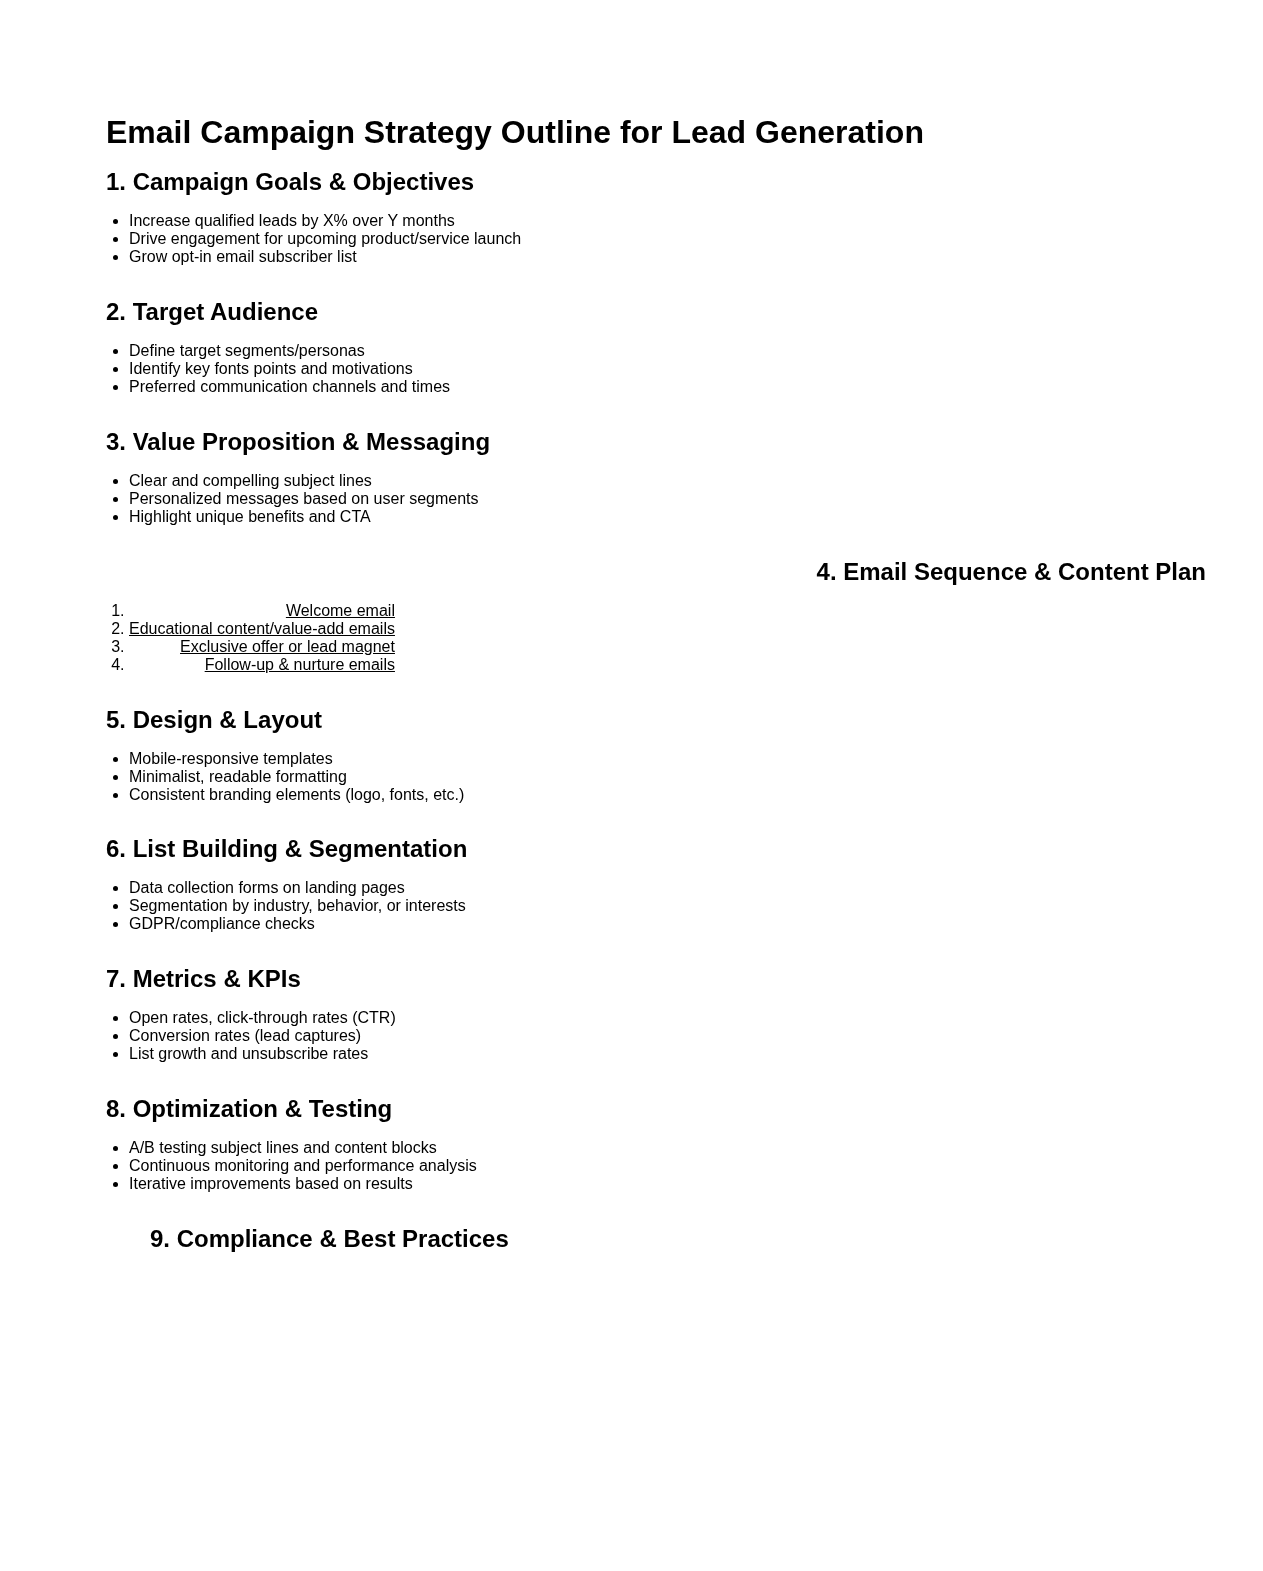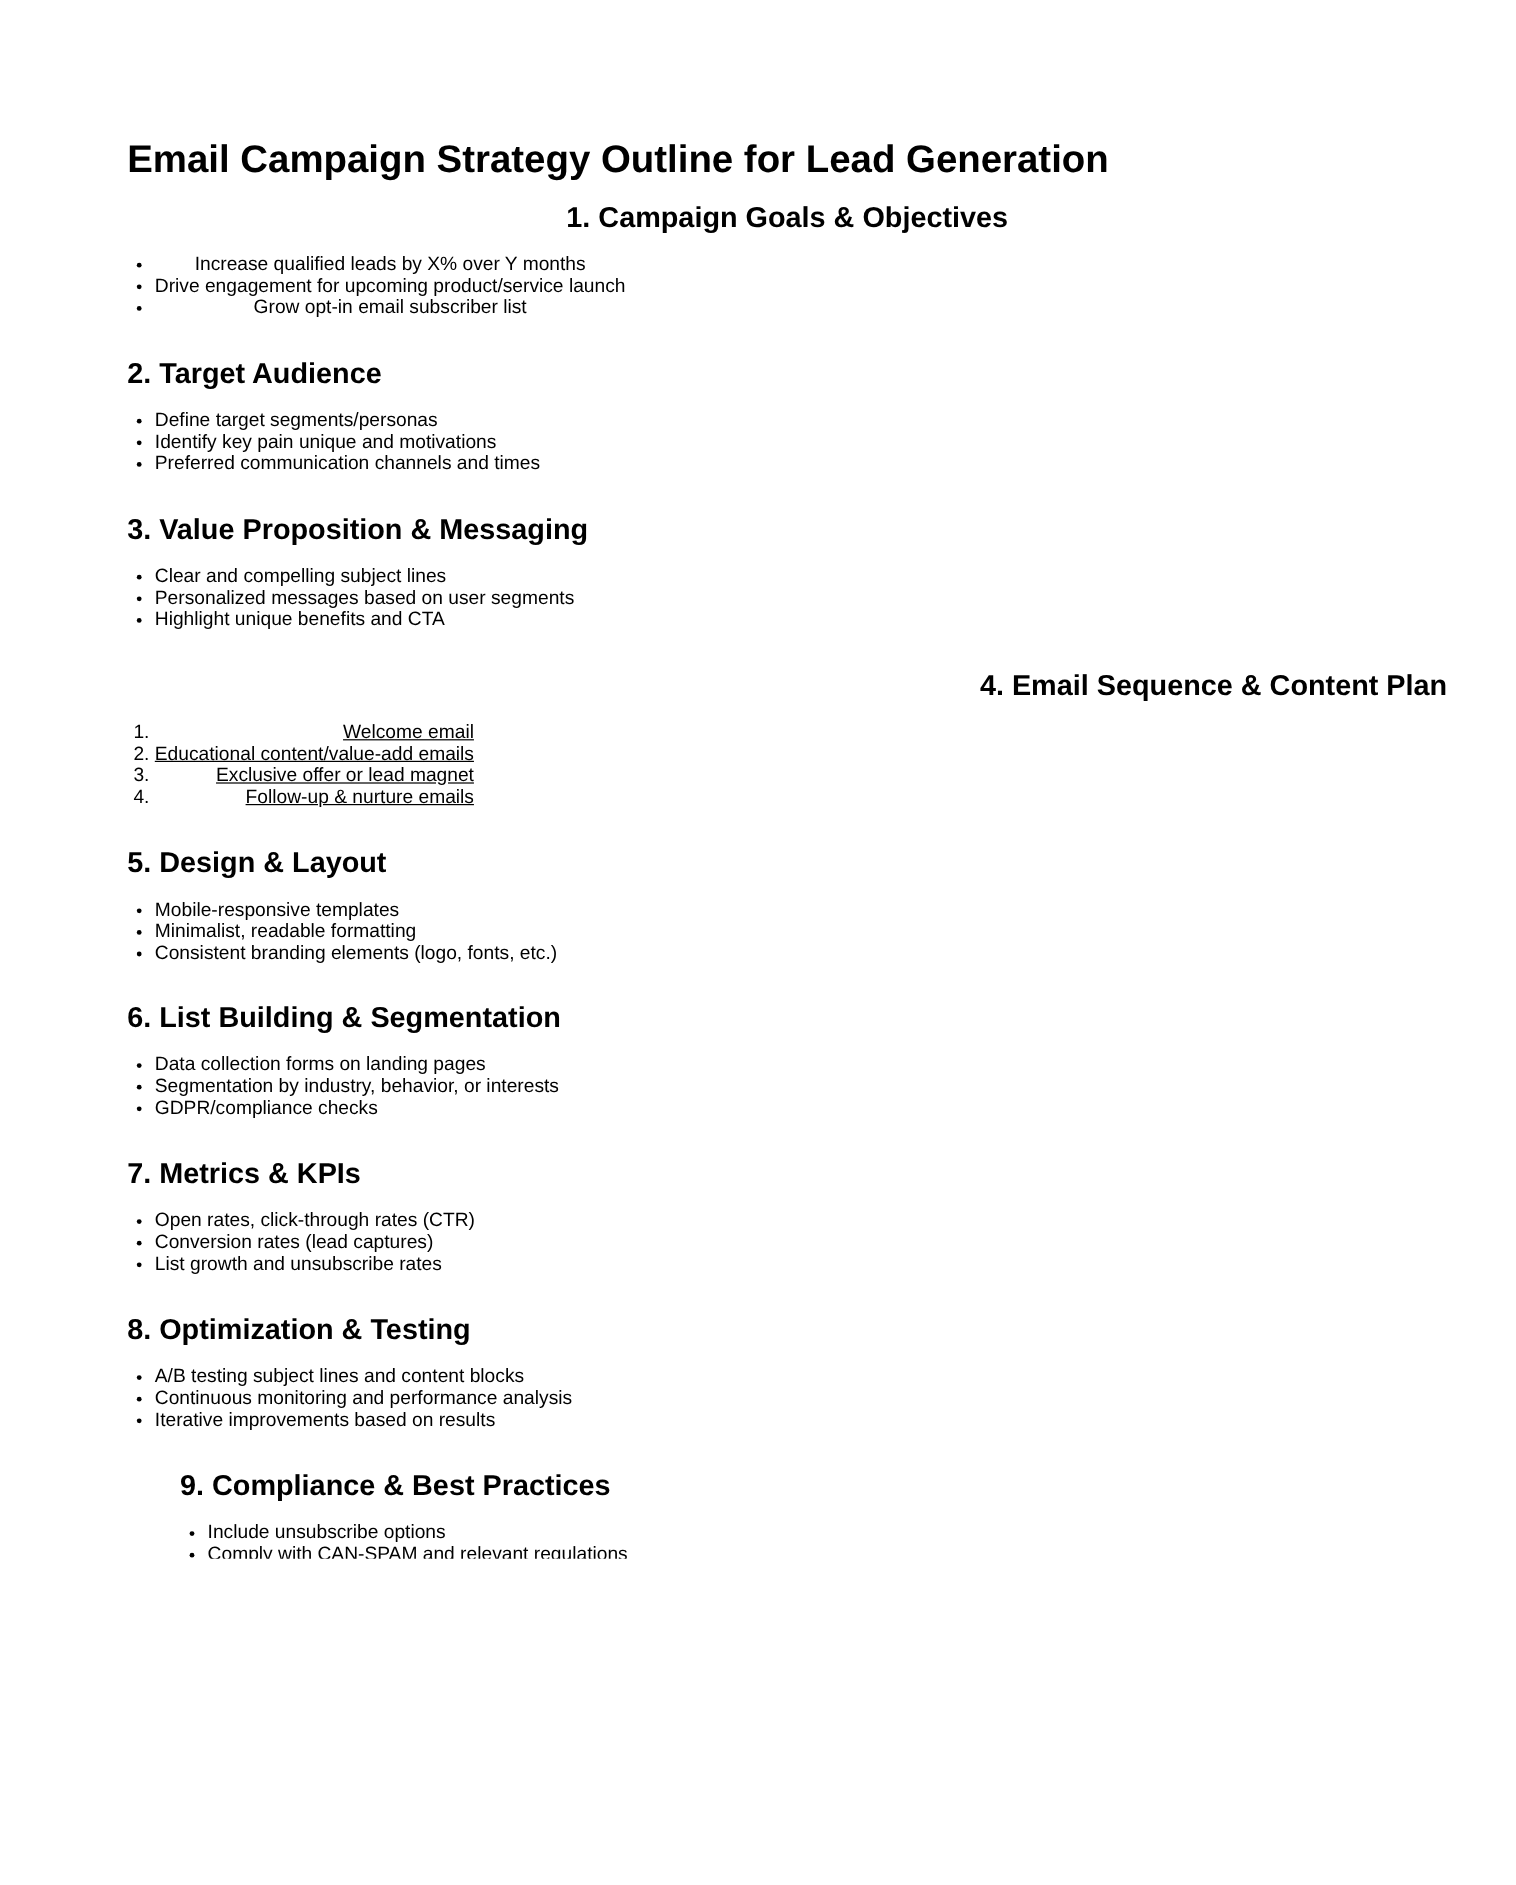--- a/index.html
+++ b/index.html
@@ -61,34 +61,34 @@
     .section li {
       white-space: nowrap;
     }
   </style>
 </head>
 <body>
 
 <div class="doc">
   <h1 class="doc-title">Email Campaign Strategy Outline for Lead Generation</h1>
 
-  <div class="section" style="top:167px;text-align:center;">
+  <div class="section" style="top:167px;">
     <h2>1. Campaign Goals &amp; Objectives</h2>
     <ul style="top:45px;">
       <li>Increase qualified leads by X% over Y months</li>
       <li>Drive engagement for upcoming product/service launch</li>
       <li>Grow opt-in email subscriber list</li>
     </ul>
   </div>
 
   <div class="section" style="top:297px;">
     <h2>2. Target Audience</h2>
     <ul style="top:45px;">
       <li>Define target segments/personas</li>
-      <li>Identify key pain unique and motivations</li>
+      <li>Identify key fonts points and motivations</li>
       <li>Preferred communication channels and times</li>
     </ul>
   </div>
 
   <div class="section" style="top:427px;">
     <h2>3. Value Proposition &amp; Messaging</h2>
     <ul style="top:45px;">
       <li>Clear and compelling subject lines</li>
       <li>Personalized messages based on user segments</li>
       <li>Highlight unique benefits and CTA</li>
@@ -136,18 +136,14 @@
     <h2>8. Optimization &amp; Testing</h2>
     <ul style="top:45px;">
       <li>A/B testing subject lines and content blocks</li>
       <li>Continuous monitoring and performance analysis</li>
       <li>Iterative improvements based on results</li>
     </ul>
   </div>
 
   <div class="section" style="top:1224px;margin-left:44px;">
     <h2>9. Compliance &amp; Best Practices</h2>
-    <ul style="top:45px;">
-      <li>Include unsubscribe options</li>
-      <li>Comply with CAN-SPAM and relevant regulations</li>
-    </ul>
   </div>
 </div>
 
 </body></html>

